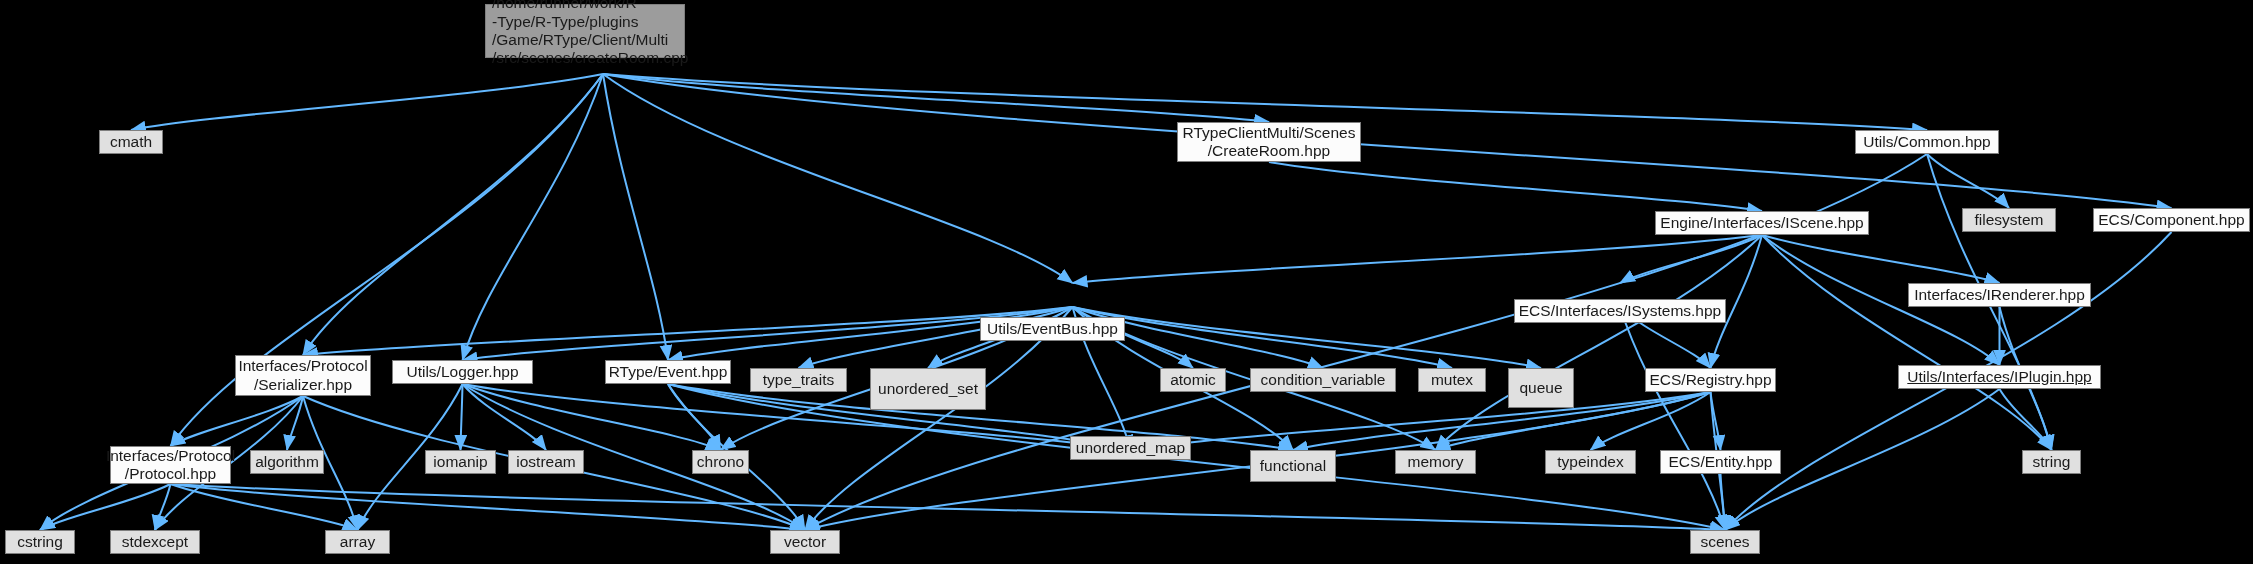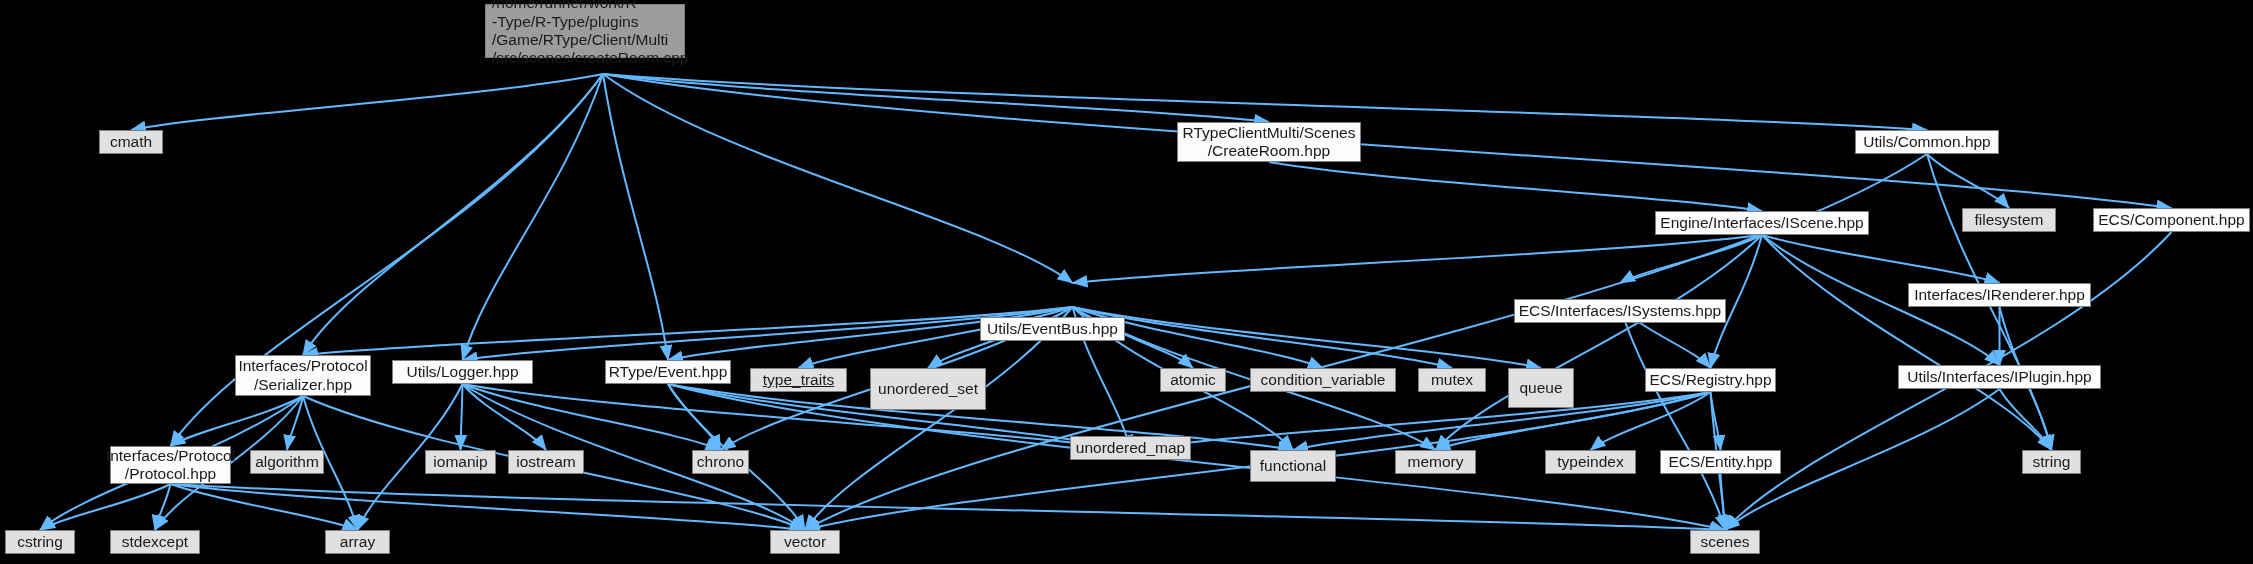--- a/index.html
+++ b/index.html
@@ -113,28 +113,28 @@
       <div class="node n-plain" style="left: 1962px; top: 208px; width: 94px; height: 24px;">filesystem</div>
       <div class="node n-file" style="left: 2093px; top: 208px; width: 157px; height: 24px;">ECS/Component.hpp</div>
       <div class="node n-file" style="left: 1655px; top: 211px; width: 214px; height: 24px;">Engine/Interfaces/IScene.hpp</div>
       <div class="node n-file" style="left: 980px; top: 283px; width: 145px; height: 24px; margin-top: 34px;">Utils/EventBus.hpp</div>
       <div class="node n-file" style="left: 1514px; top: 283px; width: 212px; height: 24px; margin-top: 16px;">ECS/Interfaces/ISystems.hpp</div>
       <div class="node n-file" style="left: 1908px; top: 283px; width: 183px; height: 24px;">Interfaces/IRenderer.hpp</div>
       <div class="node n-file" style="left: 235px; top: 355px; width: 136px; height: 41px;">Interfaces/Protocol
 /Serializer.hpp</div>
       <div class="node n-file" style="left: 392px; top: 360px; width: 141px; height: 24px;">Utils/Logger.hpp</div>
       <div class="node n-file" style="left: 605px; top: 360px; width: 126px; height: 24px;">RType/Event.hpp</div>
-      <div class="node n-plain" style="left: 750px; top: 368px; width: 97px; height: 24px; text-decoration: underline;">type_traits</div>
+      <div class="node n-plain" style="left: 750px; top: 368px; width: 97px; height: 24px;">type_traits</div>
       <div class="node n-plain" style="left: 870px; top: 368px; width: 116px; height: 42px;">unordered_set</div>
       <div class="node n-plain" style="left: 1160px; top: 368px; width: 66px; height: 24px;">atomic</div>
       <div class="node n-plain" style="left: 1250px; top: 368px; width: 146px; height: 24px;">condition_variable</div>
       <div class="node n-plain" style="left: 1418px; top: 368px; width: 68px; height: 24px;">mutex</div>
       <div class="node n-plain" style="left: 1508px; top: 368px; width: 66px; height: 40px;">queue</div>
       <div class="node n-file" style="left: 1645px; top: 368px; width: 131px; height: 24px;">ECS/Registry.hpp</div>
-      <div class="node n-file" style="left: 1898px; top: 365px; width: 203px; height: 24px;">Utils/Interfaces/IPlugin.hpp</div>
+      <div class="node n-file" style="left: 1898px; top: 365px; width: 203px; height: 24px; text-decoration: underline;">Utils/Interfaces/IPlugin.hpp</div>
       <div class="node n-file" style="left: 110px; top: 446px; width: 121px; height: 38px;">Interfaces/Protocol
 /Protocol.hpp</div>
       <div class="node n-plain" style="left: 250px; top: 450px; width: 74px; height: 24px;">algorithm</div>
       <div class="node n-plain" style="left: 425px; top: 450px; width: 71px; height: 24px;">iomanip</div>
       <div class="node n-plain" style="left: 508px; top: 450px; width: 76px; height: 24px;">iostream</div>
       <div class="node n-plain" style="left: 692px; top: 450px; width: 57px; height: 24px;">chrono</div>
       <div class="node n-plain" style="left: 1070px; top: 436px; width: 121px; height: 24px;">unordered_map</div>
       <div class="node n-plain" style="left: 1250px; top: 450px; width: 86px; height: 32px;">functional</div>
       <div class="node n-plain" style="left: 1395px; top: 450px; width: 81px; height: 24px;">memory</div>
       <div class="node n-plain" style="left: 1545px; top: 450px; width: 91px; height: 24px;">typeindex</div>

